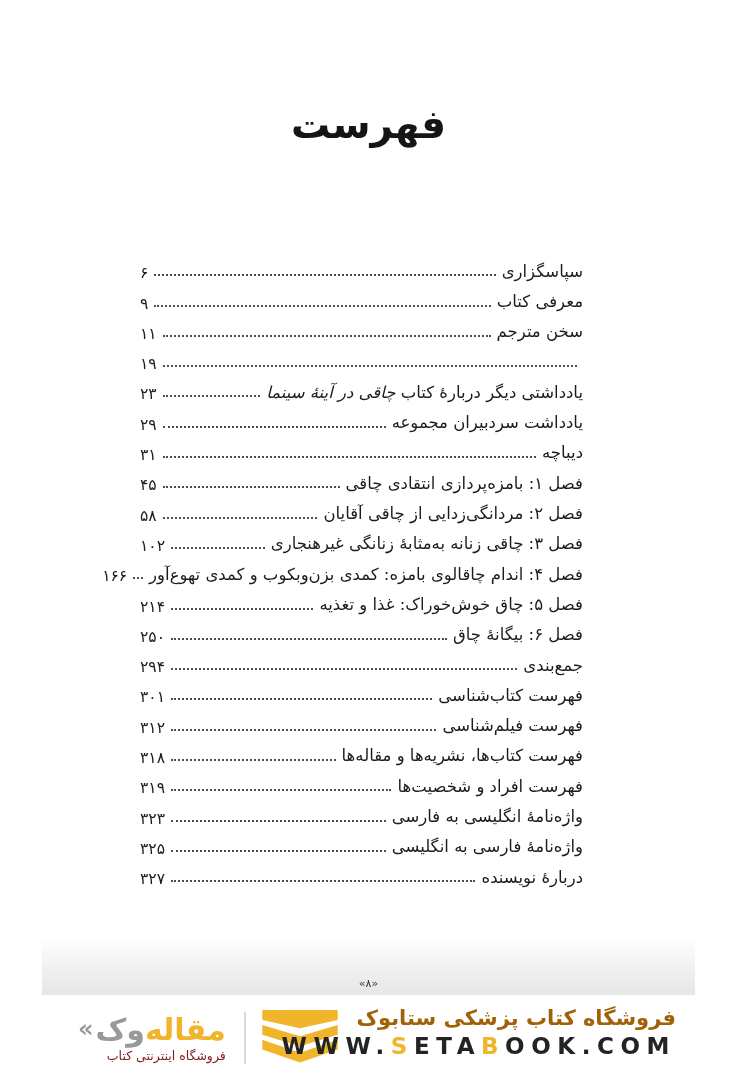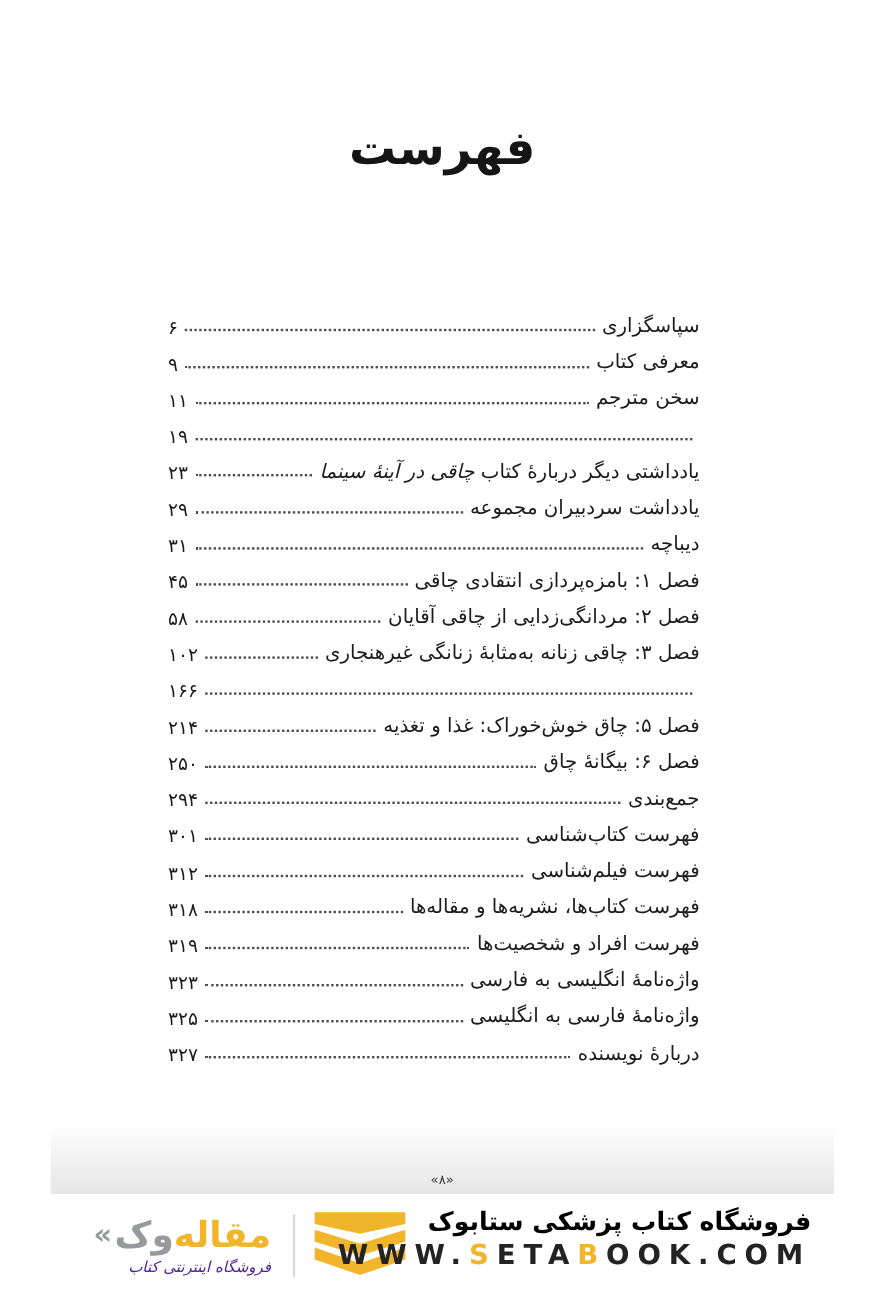--- a/index.html
+++ b/index.html
@@ -44,40 +44,40 @@
   }
   
   .footer {
     position:absolute; left:0; right:0; top:995px; height:85px;
     background:#ffffff;
   }
   .footer-right {
     position:absolute; right:19px; top:9px; text-align:right;
   }
   .store-name {
-    font-size:21px; font-weight:bold; color:#000000; direction:rtl;
+    font-size:21px; font-weight:bold; color:#a16207; direction:rtl;
     line-height:1.35;
   }
   .website {
     margin-top:1px;
     font-size:23px; font-weight:bold; color:#232323;
     letter-spacing:0.285em; direction:ltr; line-height:1.2;
   }
   .website .gold { color:var(--gold,#F1B52C); }
   .footer-left {
     position:absolute; left:36px; top:14px;
     display:flex; align-items:center;
   }
   .logo-textcol { display:flex; flex-direction:column; align-items:flex-end; }
   .wordmark { display:flex; align-items:center; font-weight:bold; font-size:30px; line-height:1.1; }
   .wordmark .guillemet { color:var(--lgray,#97999D); font-size:24px; margin-right:2px; font-weight:bold; }
   .wordmark .wm-gray { color:var(--lgray,#97999D); }
   .wordmark .wm-gold { color:var(--gold,#F1B52C); }
   .tagline {
-    font-size:12.5px; color:#4c1d95; margin-top:2px; direction:rtl; white-space:nowrap;font-style:italic;
+    font-size:12.5px; color:#7f1d1d; margin-top:2px; direction:rtl; white-space:nowrap;
   }
   .logo-divider {
     width:2px; height:52px; background:#d9d9d9; margin:0 13px 0 18px;
   }
   .emblem svg { display:block; }
 </style>
 </head>
 <body>
 
 <div class="page">
@@ -128,20 +128,21 @@
         <span class="toc-label"><span>فصل ۲: مردانگی‌زدایی از چاقی آقایان</span></span>
         <span class="dots"></span>
         <span class="toc-page">۵۸</span>
       </div>
       <div class="toc-row">
         <span class="toc-label"><span>فصل ۳: چاقی زنانه به‌مثابهٔ زنانگی غیرهنجاری</span></span>
         <span class="dots"></span>
         <span class="toc-page">۱۰۲</span>
       </div>
       <div class="toc-row">
+        <span class="toc-label"><span>فصل ۴: اندام چاقالوی بامزه: کمدی بزن‌وبکوب و کمدی تهوع‌آور</span></span>
         <span class="dots"></span>
         <span class="toc-page">۱۶۶</span>
       </div>
       <div class="toc-row">
         <span class="toc-label"><span>فصل ۵: چاق خوش‌خوراک: غذا و تغذیه</span></span>
         <span class="dots"></span>
         <span class="toc-page">۲۱۴</span>
       </div>
       <div class="toc-row">
         <span class="toc-label"><span>فصل ۶: بیگانهٔ چاق</span></span>

